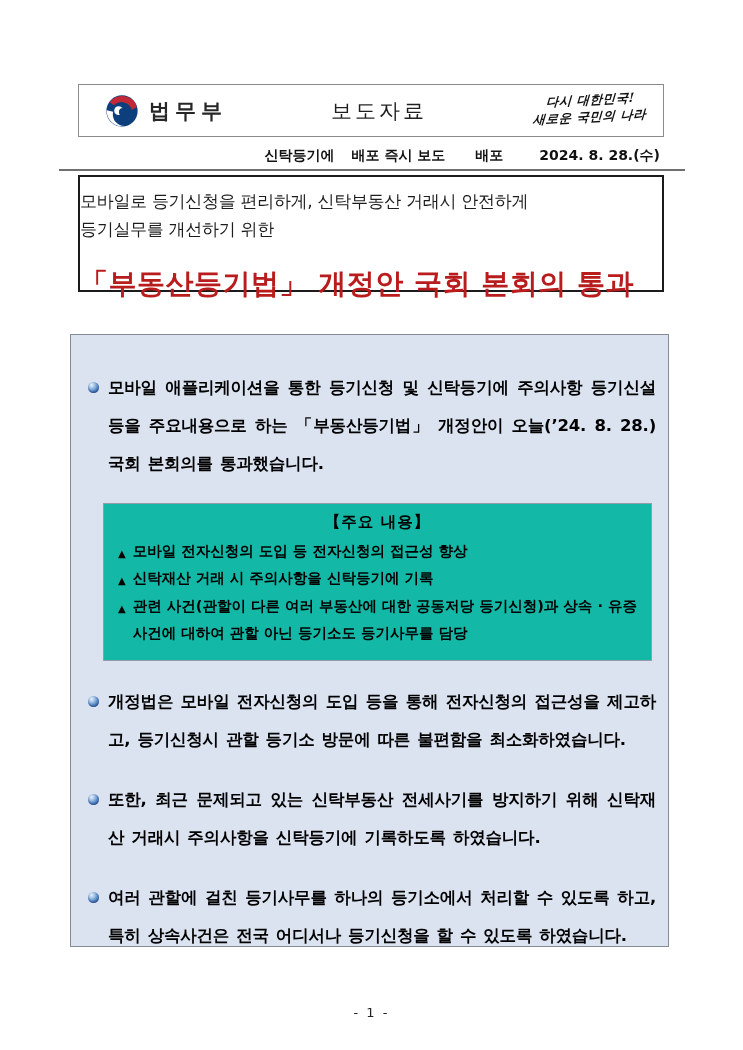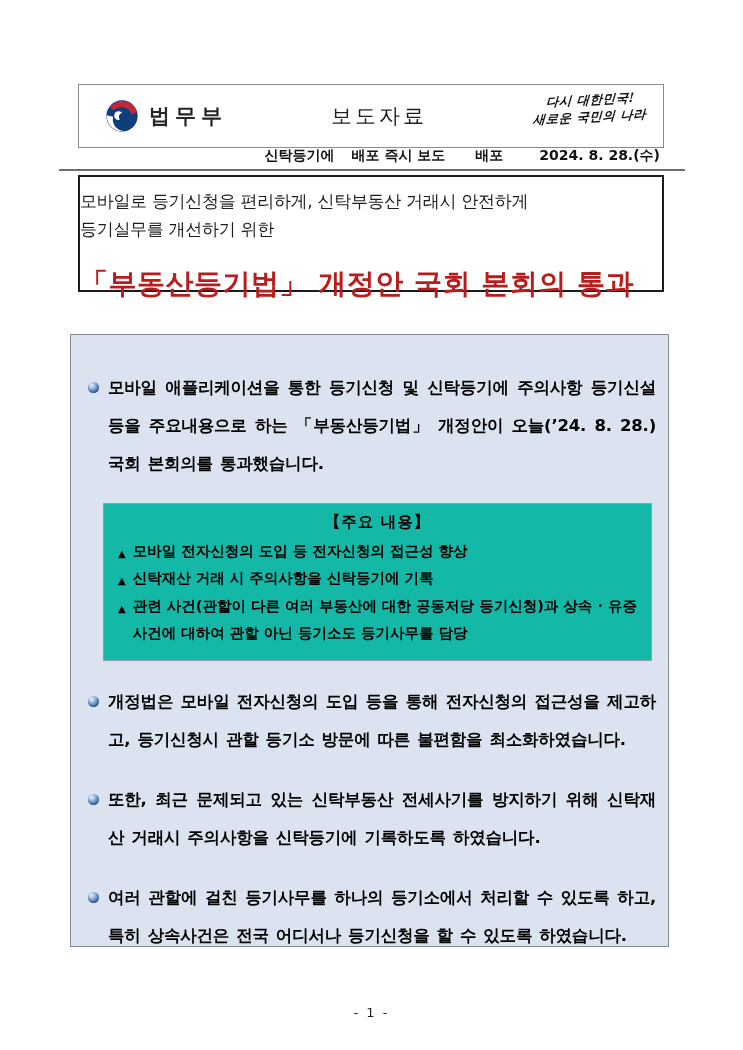--- a/index.html
+++ b/index.html
@@ -3,21 +3,21 @@
 <meta charset="utf-8">
 <style>
   html,body { margin:0; padding:0; background:#ffffff; }
   .page {
     position:relative; width:743px; height:1050px; background:#ffffff;
     font-family:"DejaVu Sans","Liberation Sans",sans-serif; color:#000; overflow:hidden;
   }
 
   
   .header-box {
-    position:absolute; left:78px; top:84px; width:586px; height:64px;
+    position:absolute; left:78px; top:84px; width:586px; height:53px;
     border:1.5px solid #8b8b8b; box-sizing:border-box;
     display:flex; align-items:center;
   }
   .logo-wrap { margin-left:26px; display:flex; align-items:center; }
   .agency-name {
     margin-left:10px; font-size:21px; font-weight:bold; color:#262626; letter-spacing:5px;
   }
   .doc-type {
     position:absolute; left:16px; right:0; text-align:center;
     font-size:21px; color:#1f1f1f; letter-spacing:3px;

